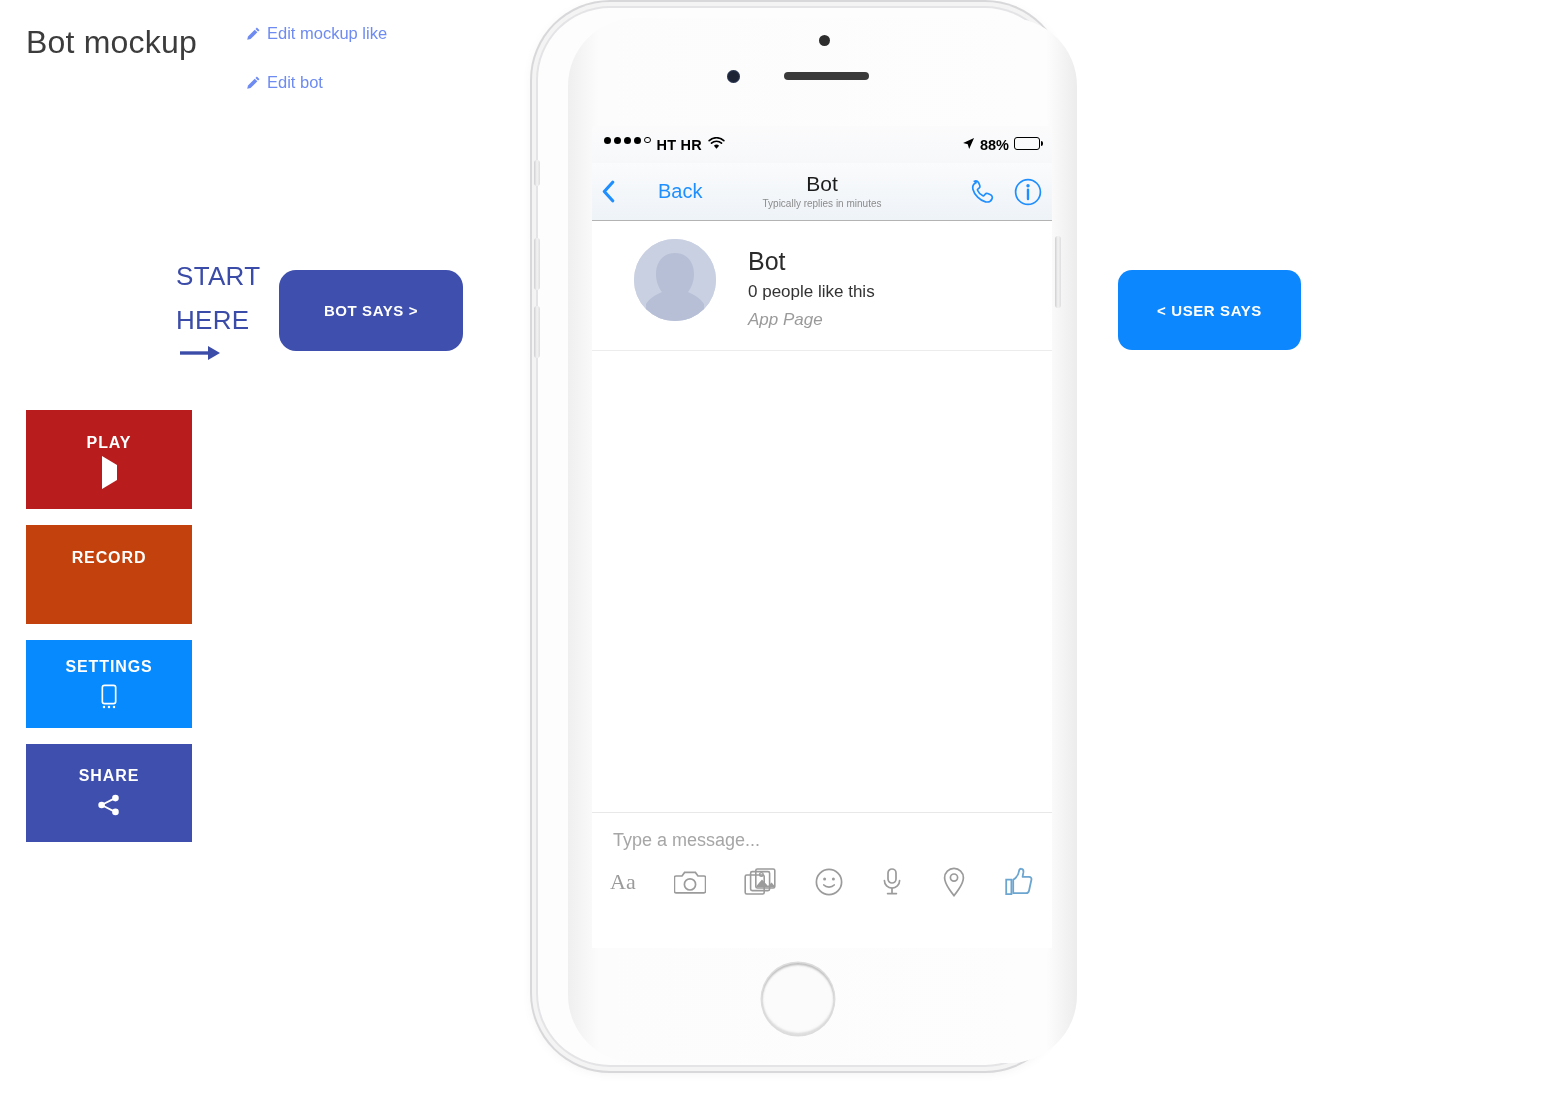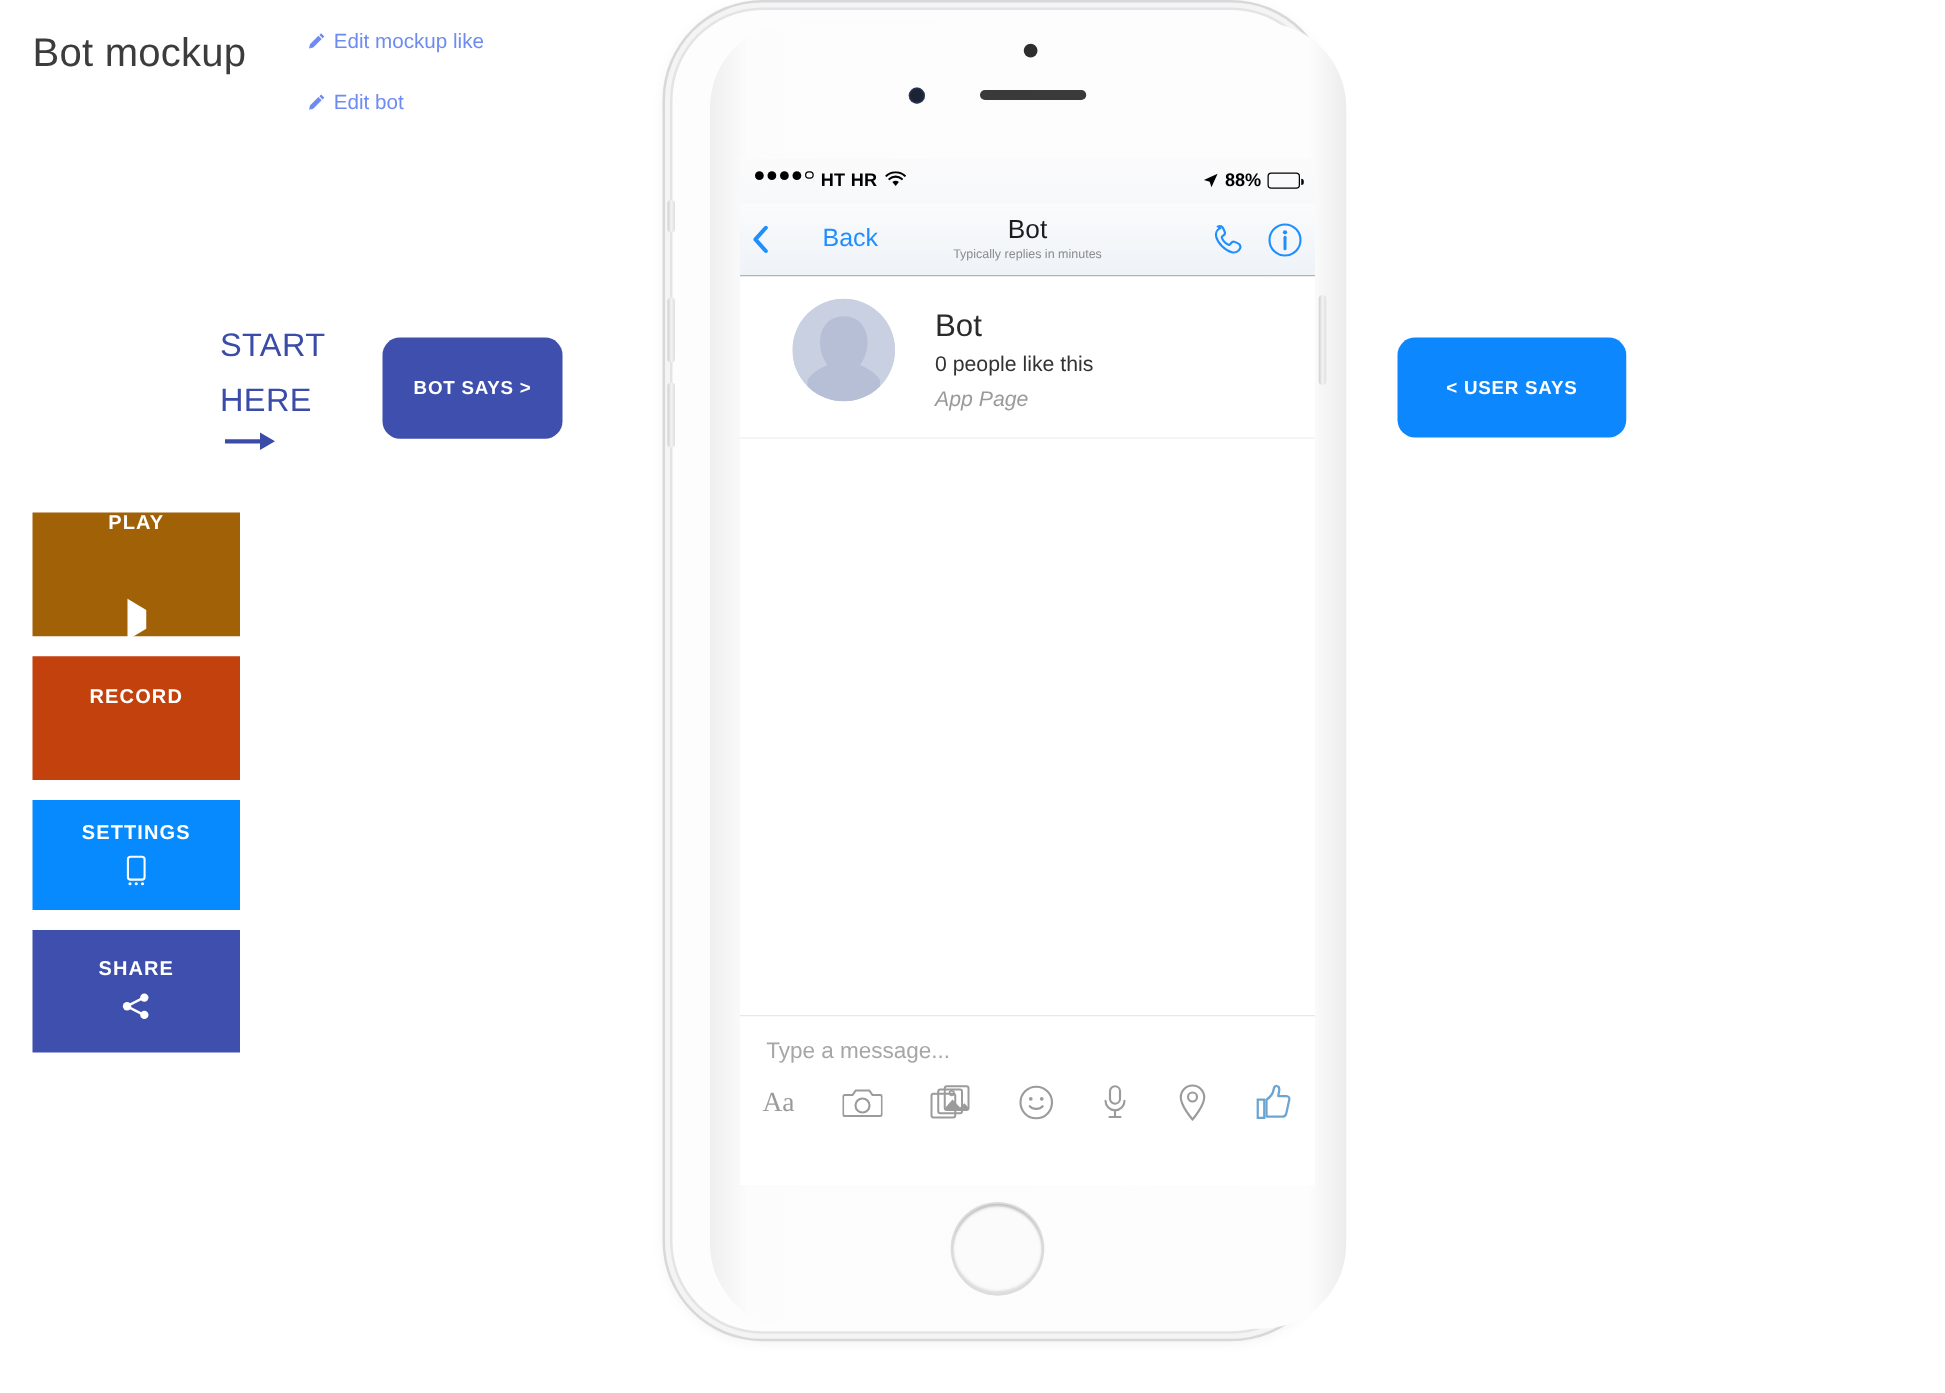--- a/index.html
+++ b/index.html
@@ -82,25 +82,26 @@
     font-weight: bold;
     letter-spacing: 0.6px;
     font-family: "Liberation Sans", sans-serif;
     cursor: pointer;
     display: flex;
     align-items: center;
     justify-content: center;
     padding: 0;
   }
   #bot-says-button {
-    left: 306px;
+    left: 279px;
     top: 270px;
-    width: 144px;
+    width: 184px;
     height: 81px;
     background: #3f4fad;
+    border-radius: 17px;
   }
   #user-says-button {
     left: 1118px;
     top: 270px;
     width: 183px;
     height: 80px;
     background: #0d87fd;
   }
 
   
@@ -122,21 +123,21 @@
     font-size: 16px;
     font-weight: bold;
     letter-spacing: 0.9px;
     margin-bottom: 8px;
   }
   .action-button .action-icon {
     display: block;
     height: 26px;
     line-height: 26px;
   }
-  #play-button     { top: 410px; height: 99px;  background: #a16207; justify-content: space-between; }
+  #play-button     { top: 410px; height: 99px;  background: #b91c1c; }
   #record-button   { top: 525px; height: 99px;  background: #c2410c; }
   #settings-button { top: 640px; height: 88px;  background: #068afd; }
   #share-button    { top: 744px; height: 98px;  background: #3f4fad; }
 
   .tri-play {
     width: 0; height: 0;
     border-left: 15px solid #ffffff;
     border-top: 9px solid transparent;
     border-bottom: 9px solid transparent;
   }
@@ -270,21 +271,20 @@
     position: absolute;
     left: 0; right: 0;
     text-align: center;
     font-size: 14.5px;
     font-weight: bold;
     pointer-events: none;
   }
   #status-right {
     margin-left: auto;
     display: flex;
-    align-items: center;
     gap: 5px;
     position: relative;
     z-index: 2;
   }
   #battery-pct { font-size: 14.5px; font-weight: bold; }
   #battery-icon {
     width: 26px; height: 13px;
     border: 1.6px solid #000;
     border-radius: 3px;
     position: relative;

